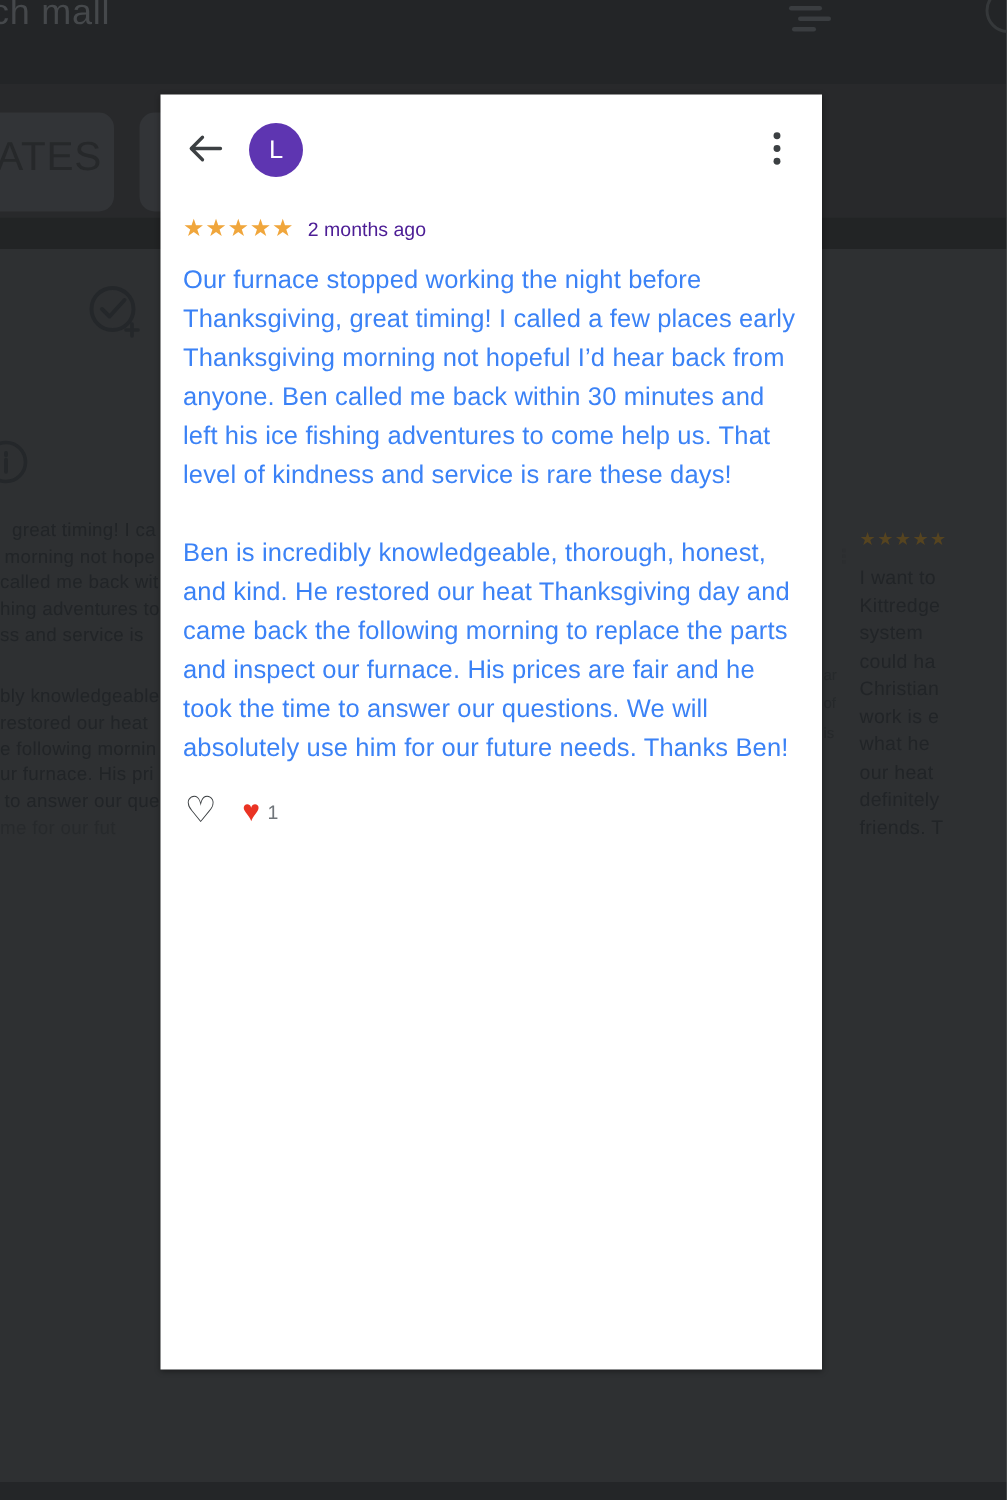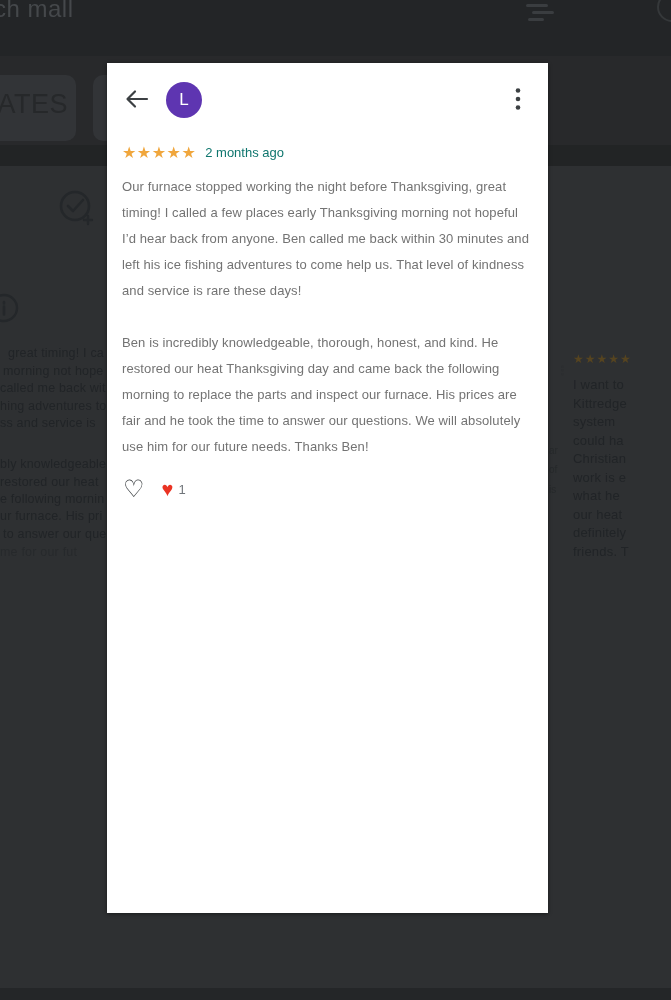--- a/index.html
+++ b/index.html
@@ -43,22 +43,22 @@
     width:36px;height:36px;border-radius:50%;
     display:flex;align-items:center;justify-content:center;
     color:#fff;font-size:17px;cursor:pointer;flex:0 0 auto;
   }
   .who{margin-left:12px;line-height:1.15;}
   .who .name{font-size:15px;font-weight:bold;color:#202124;letter-spacing:.1px;}
   .who .sub{font-size:13px;color:#70757a;margin-top:2px;}
   .menu-btn{background:none;border:none;margin-left:auto;margin-right:8px;padding:4px;cursor:pointer;}
   .rating-row{margin-top:26px;display:flex;align-items:center;height:17px;}
   .stars{font-size:16px;letter-spacing:.5px;line-height:1;}
-  .date{font-size:13px;color:#0f766e;margin-left:9px;}
-  .body-p{margin:13px 0 0 0;font-size:13px;line-height:26px;color:#737373;letter-spacing:.1px;}
+  .date{font-size:13px;color:#4c1d95;margin-left:9px;}
+  .body-p{margin:13px 0 0 0;font-size:17px;line-height:26px;color:#3b82f6;letter-spacing:.1px;}
   .body-p + .body-p{margin-top:26px;}
   .reactions{margin-top:17px;display:flex;align-items:center;}
   .like-btn{background:none;border:none;padding:0;margin:0 0 0 1px;cursor:pointer;font-size:24px;line-height:1;color:#3c4043;}
   .count-group{display:flex;align-items:center;margin-left:17px;cursor:pointer;}
   .red-heart{font-size:20px;line-height:1;}
   .count{font-size:13px;color:#70757a;margin-left:5px;}
 </style>
 </head>
 <body>
 

